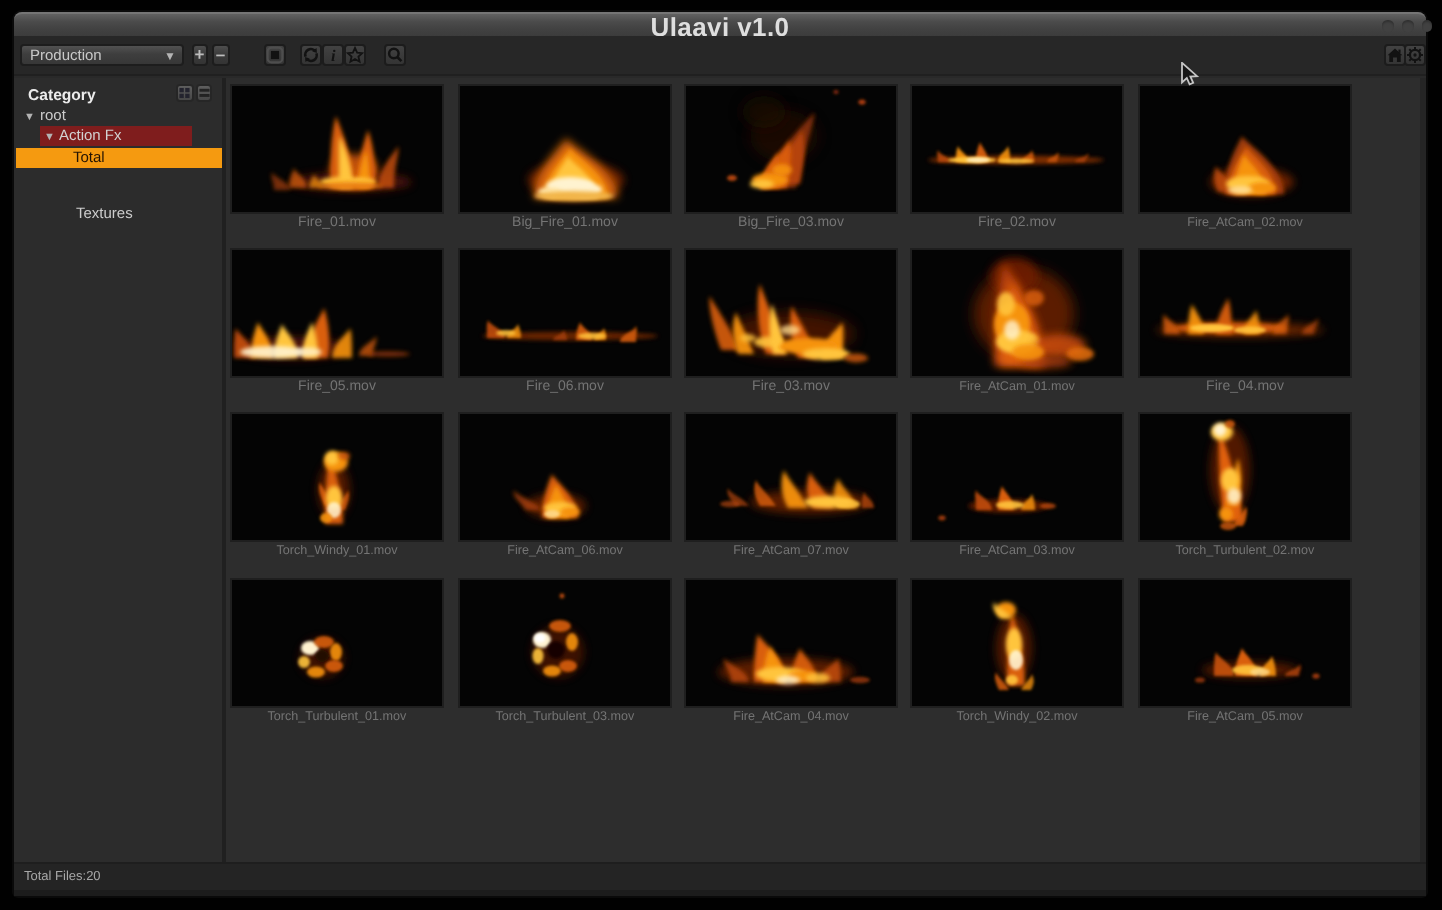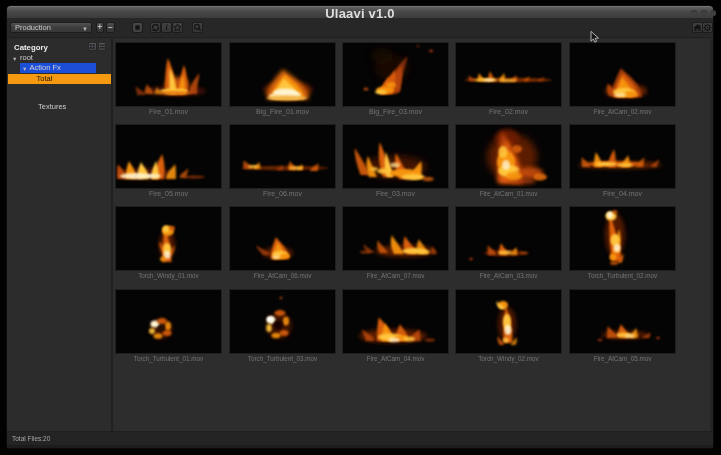--- a/index.html
+++ b/index.html
@@ -12,21 +12,21 @@
 #ddarr{position:absolute;right:3px;top:2px;font-size:6px;color:#b5b5b5}
 .tbtn{position:absolute;top:22px;height:11px;background:linear-gradient(#4e4e4e,#3a3a3a 50%,#343434);border:1px solid #1d1d1d;border-radius:2px;color:#bdbdbd;font-size:8.5px;font-weight:bold;text-align:center;line-height:9.5px}
 .ibtn{position:absolute;top:22px;width:11px;height:11px;background:linear-gradient(#424242,#343434);border:1px solid #1c1c1c;border-radius:2px;display:flex;align-items:center;justify-content:center}
 .ibtn svg{display:block}
 #sidebar{position:absolute;left:7px;top:39px;width:104px;height:392px;background:#2c2c2c}
 #cat{position:absolute;left:7px;top:3.5px;font-size:7.8px;font-weight:bold;color:#ececec;letter-spacing:0}
 .sbtn{position:absolute;top:3px;width:8.5px;height:8.5px;background:linear-gradient(#5e5e5e,#474747);border:1px solid #262626;border-radius:2px;display:flex;align-items:center;justify-content:center}
 .trow{position:absolute;left:3px;width:100px;height:10px;font-size:7.5px;color:#cccccc;line-height:10px}
 .tarr{position:absolute;font-size:5.5px;color:#b4b4b4;top:0.5px}
 #rowfire{position:absolute;left:1px;top:35px;width:104px;height:10px;background:#f59a10;color:#241403;font-size:7.5px;line-height:10px}
-#rowact{position:absolute;left:13px;top:24px;width:76px;height:10px;background:#1d4ed8;color:#d2d2d2;font-size:7.5px;line-height:10px}
+#rowact{position:absolute;left:13px;top:24px;width:76px;height:10px;background:#7f1d1d;color:#d2d2d2;font-size:7.5px;line-height:10px}
 #divider{position:absolute;left:111px;top:39px;width:2px;height:392px;background:#202020}
 #gridarea{position:absolute;left:113px;top:39px;width:597px;height:392px;background:#2d2d2d}
 #rightedge{position:absolute;left:710px;top:39px;width:3px;height:392px;background:#252525}
 .th{position:absolute;box-shadow:0 0 0 1px #1f1f1f}
 .lb{position:absolute;font-size:7px;color:#747474;text-align:center;white-space:nowrap}
 .lb.sm{font-size:6.3px}
 #statusbar{position:absolute;left:7px;top:431px;width:706px;height:14px;background:#242424;border-top:1px solid #1e1e1e;color:#a8a8a8;font-size:6.5px;line-height:13px;padding-left:5px}
 #winbottom{position:absolute;left:7px;top:445px;width:706px;height:3px;background:#1c1c1c}
 </style></head><body>
 <div id="stage">

